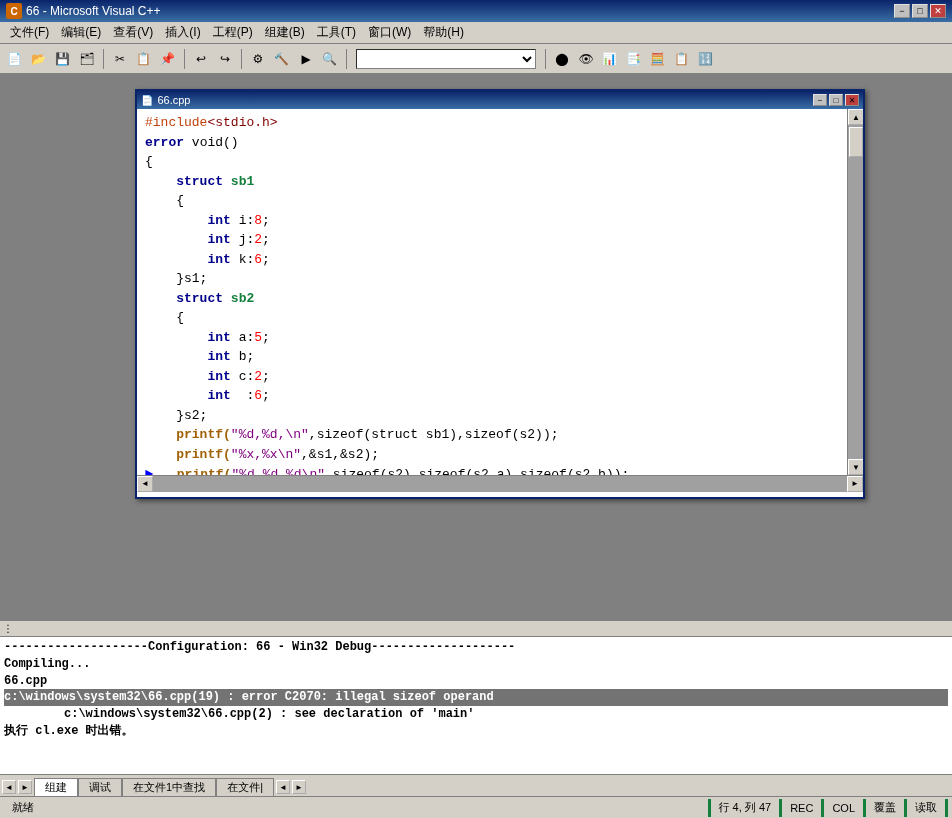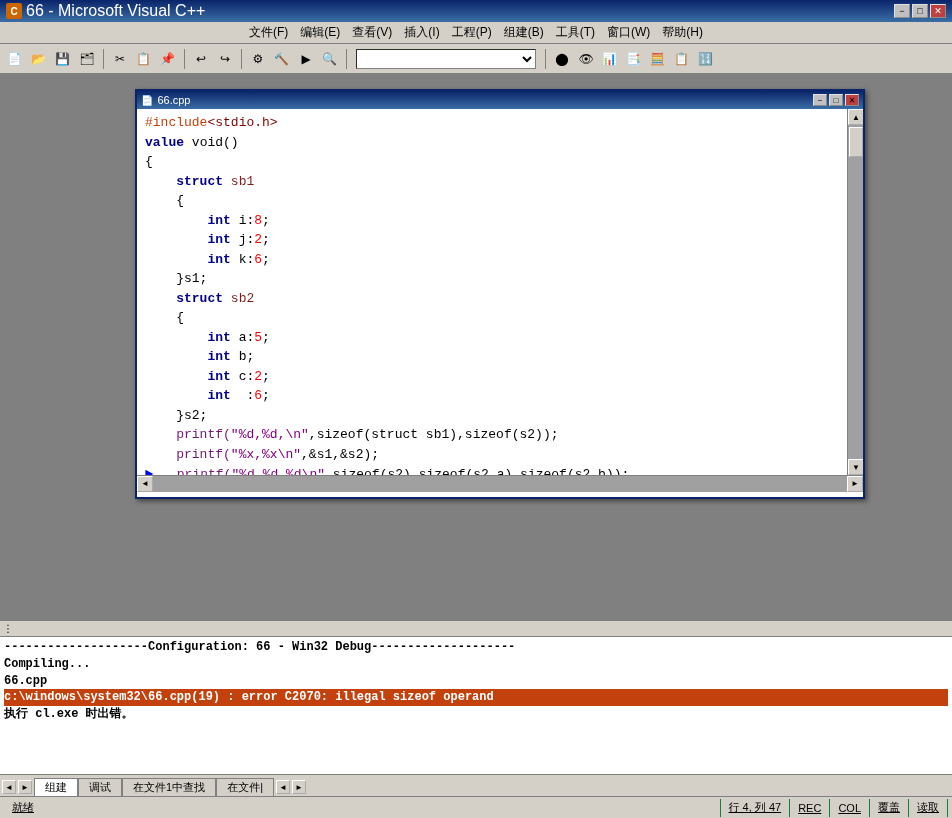--- a/index.html
+++ b/index.html
@@ -31,21 +31,21 @@
       border-radius: 2px;
       font-size: 10px;
       display: flex;
       align-items: center;
       justify-content: center;
       color: white;
       font-weight: bold;
     }
     .title-text {
       flex: 1;
-      font-size: 16px;
+      font-size: 12px;
     }
     .title-controls {
       display: flex;
       gap: 2px;
     }
     .title-btn {
       width: 16px;
       height: 14px;
       background: #c0c0c0;
       border: 1px outset #e0e0e0;
@@ -59,21 +59,20 @@
     .title-btn.close { background: #c04040; color: white; }
 
     
     .menu-bar {
       background: #d4d0c8;
       height: 22px;
       display: flex;
       align-items: center;
       padding: 0 4px;
       border-bottom: 1px solid #808080;
-      justify-content: center;
     }
     .menu-item {
       padding: 2px 6px;
       font-size: 12px;
       cursor: pointer;
     }
 
     
     .toolbar {
       background: #d4d0c8;
@@ -231,23 +230,23 @@
       font-size: 14px;
     }
 
     
     .kw { color: #00008b; font-weight: bold; }
     .pp { color: #c2410c; }   
     .inc { color: #800000; }   
     .fn { color: black; }
     .str { color: #800080; }   
     .num { color: #ff0000; }  
-    .struct-name { color: #7f1d1d; font-weight: normal; }
+    .struct-name { color: #15803d; font-weight: bold; }
     .normal { color: black; }
-    .printf-fn { color: #701a75; font-weight: normal; }
+    .printf-fn { color: #a16207; font-weight: bold; }
     .output-header {
       background: #d4d0c8;
       height: 16px;
       display: flex;
       align-items: center;
       border-bottom: 1px solid #808080;
     }
     .output-resize {
       width: 16px;
       height: 16px;
@@ -261,21 +260,21 @@
       background: white;
       height: calc(100% - 16px - 22px);
       overflow: hidden;
       font-family: 'Courier New', monospace;
       font-size: 12px;
       padding: 2px 4px;
       font-weight: bold;
     }
     .output-line { line-height: 1.4; white-space: nowrap; }
     .output-line.error-highlight {
-      background: #c2410c;
+      background: #737373;
       color: white;
     }
     .output-line.normal-line { color: black; }
     .output-tabs {
       background: #d4d0c8;
       height: 22px;
       display: flex;
       align-items: flex-end;
       border-top: 1px solid #808080;
     }
@@ -317,25 +316,24 @@
       height: 22px;
       background: #d4d0c8;
       border-top: 1px solid #808080;
       display: flex;
       align-items: center;
       padding: 0 4px;
       font-size: 11px;
     }
     .status-segment {
       padding: 1px 8px;
-      border-right: 1px solid #15803d;
+      border-right: 3px solid #15803d;
       height: 18px;
       display: flex;
       align-items: center;
-      text-decoration: underline;
     }
     .status-segment:first-child { flex: 1; }
 
     
     .app {
       width: 952px;
       height: 818px;
       display: flex;
       flex-direction: column;
       position: relative;
@@ -410,21 +408,21 @@
         <span class="editor-title-icon">📄</span>
         <span class="editor-title-text">66.cpp</span>
         <div class="editor-title-controls">
           <div class="editor-title-btn">−</div>
           <div class="editor-title-btn">□</div>
           <div class="editor-title-btn close">✕</div>
         </div>
       </div>
       <div class="code-area">
         <div class="code-content"><span class="pp">#include</span><span class="inc">&lt;stdio.h&gt;</span>
-<span class="kw">value</span> <span class="fn">void()</span>
+<span class="kw">error</span> <span class="fn">void()</span>
 <span class="normal">{</span>
     <span class="kw">struct</span> <span class="struct-name">sb1</span>
     <span class="normal">{</span>
         <span class="kw">int</span> <span class="normal">i:</span><span class="num">8</span><span class="normal">;</span>
         <span class="kw">int</span> <span class="normal">j:</span><span class="num">2</span><span class="normal">;</span>
         <span class="kw">int</span> <span class="normal">k:</span><span class="num">6</span><span class="normal">;</span>
     <span class="normal">}s1;</span>
     <span class="kw">struct</span> <span class="struct-name">sb2</span>
     <span class="normal">{</span>
         <span class="kw">int</span> <span class="normal">a:</span><span class="num">5</span><span class="normal">;</span>
@@ -454,20 +452,21 @@
 
     <div style="position:absolute; bottom:22px; left:0; right:0; height:175px; background:#d4d0c8;">
       <div class="output-header">
         <div class="output-resize">⋮</div>
       </div>
       <div class="output-content">
         <div class="output-line normal-line"><span>--------------------Configuration: 66 - Win32 Debug--------------------</span></div>
         <div class="output-line normal-line">Compiling...</div>
         <div class="output-line normal-line">66.cpp</div>
         <div class="output-line error-highlight">c:\windows\system32\66.cpp(19) : error C2070: illegal sizeof operand</div>
+        <div class="output-line normal-line" style="padding-left: 60px;">c:\windows\system32\66.cpp(2) : see declaration of 'main'</div>
         <div class="output-line normal-line">执行 cl.exe 时出错。</div>
       </div>
       <div class="output-tabs">
         <div class="output-scroll-btns">
           <div class="output-scroll-btn">◄</div>
           <div class="output-scroll-btn">►</div>
         </div>
         <div class="output-tab active">组建</div>
         <div class="output-tab">调试</div>
         <div class="output-tab">在文件1中查找</div>

